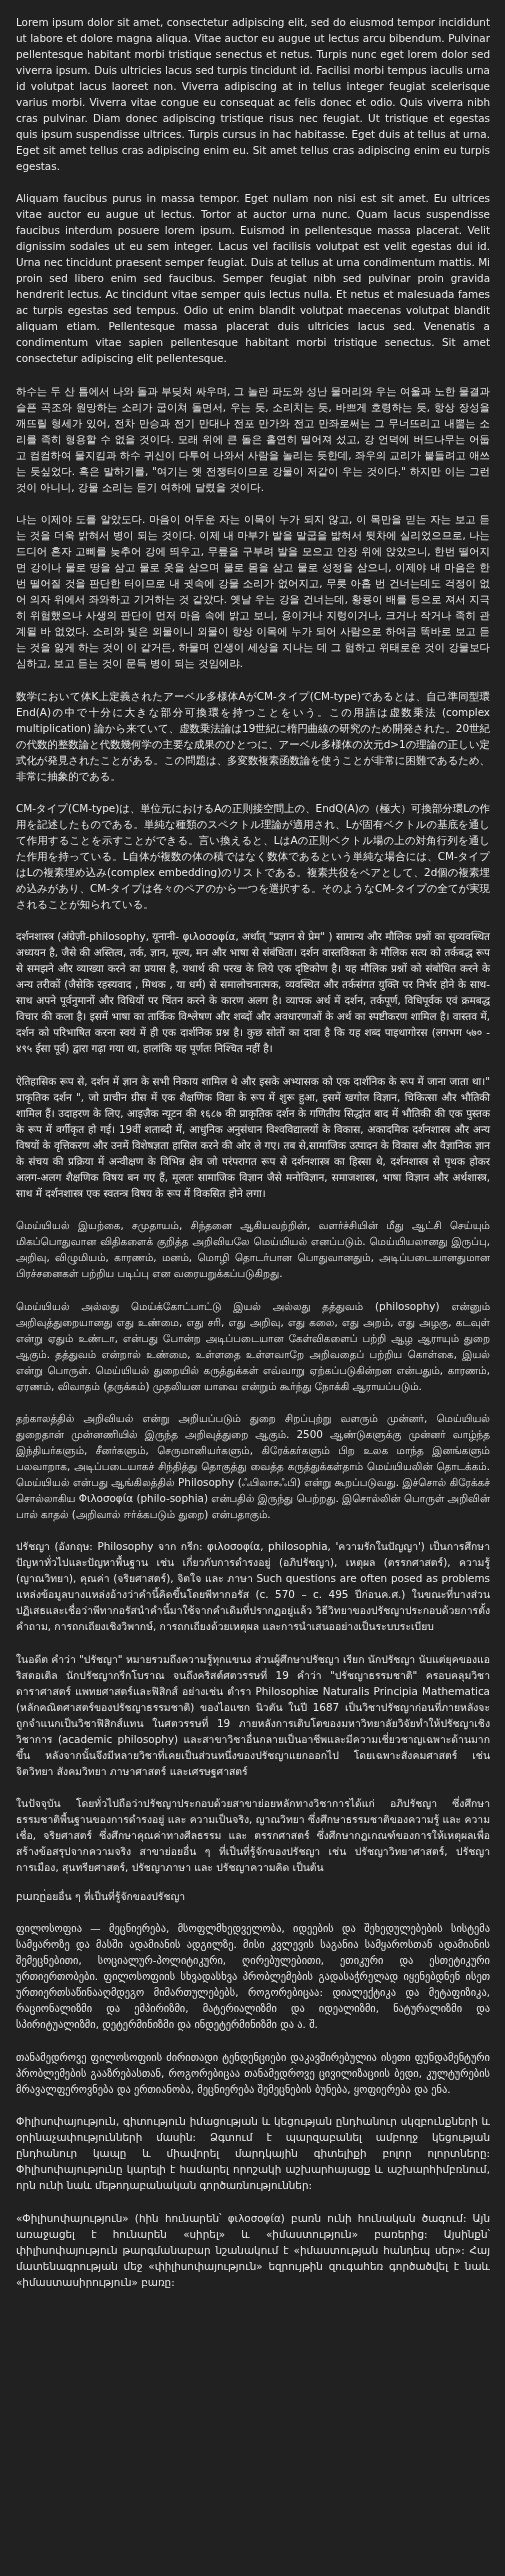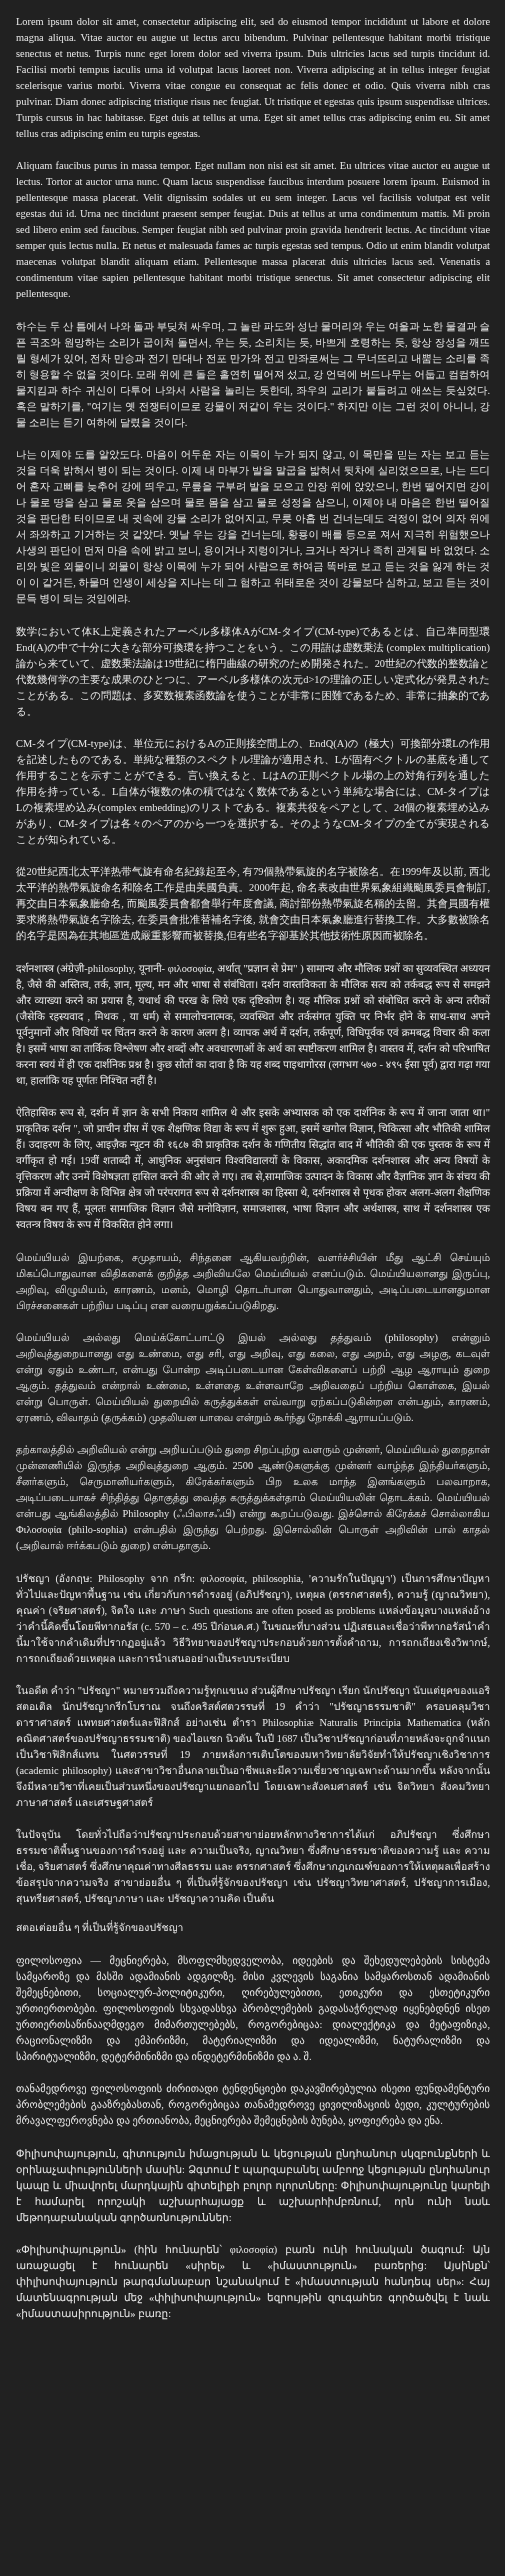--- a/index.html
+++ b/index.html
@@ -14,47 +14,45 @@
     color: #e9e9e9;
     font-family: "DejaVu Sans", "Liberation Sans", sans-serif;
     font-size: 10.4px;
     line-height: 16px;
   }
   .doc {
     box-sizing: border-box;
     width: 505px;
     padding: 14px 15px 25px 16px;
     text-align: justify;
-    font-family: Liberation Serif, serif;
   }
   .doc p {
     margin: 0 0 16.4px 0;
     word-break: break-word;
   }
   .doc p.tight { margin-bottom: 13px; }
   .doc p.cont  { margin-top: 0; }
 </style>
 </head>
 <body>
 
 <div class="doc">
   <p>Lorem ipsum dolor sit amet, consectetur adipiscing elit, sed do eiusmod tempor incididunt ut labore et dolore magna aliqua. Vitae auctor eu augue ut lectus arcu bibendum. Pulvinar pellentesque habitant morbi tristique senectus et netus. Turpis nunc eget lorem dolor sed viverra ipsum. Duis ultricies lacus sed turpis tincidunt id. Facilisi morbi tempus iaculis urna id volutpat lacus laoreet non. Viverra adipiscing at in tellus integer feugiat scelerisque varius morbi. Viverra vitae congue eu consequat ac felis donec et odio. Quis viverra nibh cras pulvinar. Diam donec adipiscing tristique risus nec feugiat. Ut tristique et egestas quis ipsum suspendisse ultrices. Turpis cursus in hac habitasse. Eget duis at tellus at urna. Eget sit amet tellus cras adipiscing enim eu. Sit amet tellus cras adipiscing enim eu turpis egestas.</p>
   <p>Aliquam faucibus purus in massa tempor. Eget nullam non nisi est sit amet. Eu ultrices vitae auctor eu augue ut lectus. Tortor at auctor urna nunc. Quam lacus suspendisse faucibus interdum posuere lorem ipsum. Euismod in pellentesque massa placerat. Velit dignissim sodales ut eu sem integer. Lacus vel facilisis volutpat est velit egestas dui id. Urna nec tincidunt praesent semper feugiat. Duis at tellus at urna condimentum mattis. Mi proin sed libero enim sed faucibus. Semper feugiat nibh sed pulvinar proin gravida hendrerit lectus. Ac tincidunt vitae semper quis lectus nulla. Et netus et malesuada fames ac turpis egestas sed tempus. Odio ut enim blandit volutpat maecenas volutpat blandit aliquam etiam. Pellentesque massa placerat duis ultricies lacus sed. Venenatis a condimentum vitae sapien pellentesque habitant morbi tristique senectus. Sit amet consectetur adipiscing elit pellentesque.</p>
   <p>하수는 두 산 틈에서 나와 돌과 부딪쳐 싸우며, 그 놀란 파도와 성난 물머리와 우는 여울과 노한 물결과 슬픈 곡조와 원망하는 소리가 굽이쳐 돌면서, 우는 듯, 소리치는 듯, 바쁘게 호령하는 듯, 항상 장성을 깨뜨릴 형세가 있어, 전차 만승과 전기 만대나 전포 만가와 전고 만좌로써는 그 무너뜨리고 내뿜는 소리를 족히 형용할 수 없을 것이다. 모래 위에 큰 돌은 홀연히 떨어져 섰고, 강 언덕에 버드나무는 어둡고 컴컴하여 물지킴과 하수 귀신이 다투어 나와서 사람을 놀리는 듯한데, 좌우의 교리가 붙들려고 애쓰는 듯싶었다. 혹은 말하기를, "여기는 옛 전쟁터이므로 강물이 저같이 우는 것이다." 하지만 이는 그런 것이 아니니, 강물 소리는 듣기 여하에 달렸을 것이다.</p>
   <p>나는 이제야 도를 알았도다. 마음이 어두운 자는 이목이 누가 되지 않고, 이 목만을 믿는 자는 보고 듣는 것을 더욱 밝혀서 병이 되는 것이다. 이제 내 마부가 발을 말굽을 밟혀서 뒷차에 실리었으므로, 나는 드디어 혼자 고삐를 늦추어 강에 띄우고, 무릎을 구부려 발을 모으고 안장 위에 앉았으니, 한번 떨어지면 강이나 물로 땅을 삼고 물로 옷을 삼으며 물로 몸을 삼고 물로 성정을 삼으니, 이제야 내 마음은 한번 떨어질 것을 판단한 터이므로 내 귓속에 강물 소리가 없어지고, 무릇 아홉 번 건너는데도 걱정이 없어 의자 위에서 좌와하고 기거하는 것 같았다. 옛날 우는 강을 건너는데, 황룡이 배를 등으로 져서 지극히 위험했으나 사생의 판단이 먼저 마음 속에 밝고 보니, 용이거나 지렁이거나, 크거나 작거나 족히 관계될 바 없었다. 소리와 빛은 외물이니 외물이 항상 이목에 누가 되어 사람으로 하여금 똑바로 보고 듣는 것을 잃게 하는 것이 이 같거든, 하물며 인생이 세상을 지나는 데 그 험하고 위태로운 것이 강물보다 심하고, 보고 듣는 것이 문득 병이 되는 것임에랴.</p>
   <p>数学において体K上定義されたアーベル多様体AがCM-タイプ(CM-type)であるとは、自己準同型環 End(A)の中で十分に大きな部分可換環を持つことをいう。この用語は虚数乗法 (complex multiplication) 論から来ていて、虚数乗法論は19世紀に楕円曲線の研究のため開発された。20世紀の代数的整数論と代数幾何学の主要な成果のひとつに、アーベル多様体の次元d&gt;1の理論の正しい定式化が発見されたことがある。この問題は、多変数複素函数論を使うことが非常に困難であるため、非常に抽象的である。</p>
   <p>CM-タイプ(CM-type)は、単位元におけるAの正則接空間上の、EndQ(A)の（極大）可換部分環Lの作用を記述したものである。単純な種類のスペクトル理論が適用され、Lが固有ベクトルの基底を通して作用することを示すことができる。言い換えると、LはAの正則ベクトル場の上の対角行列を通した作用を持っている。L自体が複数の体の積ではなく数体であるという単純な場合には、CM-タイプはLの複素埋め込み(complex embedding)のリストである。複素共役をペアとして、2d個の複素埋め込みがあり、CM-タイプは各々のペアのから一つを選択する。そのようなCM-タイプの全てが実現されることが知られている。</p>
-  <p>從20世紀西北太平洋热带气旋有命名紀錄起至今, 有79個熱帶氣旋的名字被除名。在1999年及以前, 西北太平洋的熱帶氣旋命名和除名工作是由美國負責。2000年起, 命名表改由世界氣象組織颱風委員會制訂, 再交由日本氣象廳命名, 而颱風委員會都會舉行年度會議, 商討部份熱帶氣旋名稱的去留。其會員國有權要求將熱帶氣旋名字除去, 在委員會批准替補名字後, 就會交由日本氣象廳進行替換工作。大多數被除名的名字是因為在其地區造成嚴重影響而被替換,但有些名字卻基於其他技術性原因而被除名。</p>
   <p>दर्शनशास्त्र (अंग्रेज़ी-philosophy, यूनानी- φιλοσοφία, अर्थात् "प्रज्ञान से प्रेम" ) सामान्य और मौलिक प्रश्नों का सुव्यवस्थित अध्ययन है, जैसे की अस्तित्व, तर्क, ज्ञान, मूल्य, मन और भाषा से संबंधिता। दर्शन वास्तविकता के मौलिक सत्य को तर्कबद्ध रूप से समझने और व्याख्या करने का प्रयास है, यथार्थ की परख के लिये एक दृष्टिकोण है। यह मौलिक प्रश्नों को संबोधित करने के अन्य तरीकों (जैसेकि रहस्यवाद , मिथक , या धर्म) से समालोचनात्मक, व्यवस्थित और तर्कसंगत युक्ति पर निर्भर होने के साथ-साथ अपने पूर्वनुमानों और विधियों पर चिंतन करने के कारण अलग है। व्यापक अर्थ में दर्शन, तर्कपूर्ण, विधिपूर्वक एवं क्रमबद्ध विचार की कला है। इसमें भाषा का तार्किक विश्लेषण और शब्दों और अवधारणाओं के अर्थ का स्पष्टीकरण शामिल है। वास्तव में, दर्शन को परिभाषित करना स्वयं में ही एक दार्शनिक प्रश्न है। कुछ सोतों का दावा है कि यह शब्द पाइथागोरस (लगभग ५७० - ४९५ ईसा पूर्व) द्वारा गढ़ा गया था, हालांकि यह पूर्णतः निश्चित नहीं है।</p>
   <p>ऐतिहासिक रूप से, दर्शन में ज्ञान के सभी निकाय शामिल थे और इसके अभ्यासक को एक दार्शनिक के रूप में जाना जाता था।" प्राकृतिक दर्शन ", जो प्राचीन ग्रीस में एक शैक्षणिक विद्या के रूप में शुरू हुआ, इसमें खगोल विज्ञान, चिकित्सा और भौतिकी शामिल हैं। उदाहरण के लिए, आइज़ैक न्यूटन  की १६८७ की प्राकृतिक दर्शन के गणितीय सिद्धांत बाद में भौतिकी की एक पुस्तक के रूप में वर्गीकृत हो गई। 19वीं शताब्दी में, आधुनिक अनुसंधान विश्वविद्यालयों के विकास, अकादमिक दर्शनशास्त्र और अन्य विषयों के वृत्तिकरण और उनमें विशेषज्ञता हासिल करने की ओर ले गए। तब से,सामाजिक उत्पादन के विकास और वैज्ञानिक ज्ञान के संचय की प्रक्रिया में अन्वीक्षण के विभिन्न क्षेत्र जो परंपरागत रूप से दर्शनशास्त्र का हिस्सा थे, दर्शनशास्त्र से पृथक होकर अलग-अलग शैक्षणिक विषय बन गए हैं, मूलतः सामाजिक विज्ञान जैसे  मनोविज्ञान, समाजशास्त्र, भाषा विज्ञान और अर्थशास्त्र, साथ में दर्शनशास्त्र एक स्वतन्त्र विषय के रूप में विकसित होने लगा।</p>
   <p>மெய்யியல் இயற்கை, சமுதாயம், சிந்தனை ஆகியவற்றின், வளர்ச்சியின் மீது ஆட்சி செய்யும் மிகப்பொதுவான விதிகளைக் குறித்த அறிவியலே மெய்யியல் எனப்படும். மெய்யியலானது இருப்பு, அறிவு, விழுமியம், காரணம், மனம், மொழி தொடர்பான பொதுவானதும், அடிப்படையானதுமான பிரச்சனைகள் பற்றிய படிப்பு என வரையறுக்கப்படுகிறது.</p>
   <p>மெய்யியல் அல்லது மெய்க்கோட்பாட்டு இயல் அல்லது தத்துவம் (philosophy) என்னும் அறிவுத்துறையானது எது உண்மை, எது சரி, எது அறிவு, எது கலை, எது அறம், எது அழகு, கடவுள் என்று ஏதும் உண்டா, என்பது போன்ற அடிப்படையான கேள்விகளைப் பற்றி ஆழ ஆராயும் துறை ஆகும். தத்துவம் என்றால் உண்மை, உள்ளதை உள்ளவாறே அறிவதைப் பற்றிய கொள்கை, இயல் என்று பொருள். மெய்யியல் துறையில் கருத்துக்கள் எவ்வாறு ஏற்கப்படுகின்றன என்பதும், காரணம், ஏரணம், விவாதம் (தருக்கம்) முதலியன யாவை என்றும் கூர்ந்து நோக்கி ஆராயப்படும்.</p>
   <p>தற்காலத்தில் அறிவியல் என்று அறியப்படும் துறை சிறப்புற்று வளரும் முன்னர், மெய்யியல் துறைதான் முன்னணியில் இருந்த அறிவுத்துறை ஆகும். 2500 ஆண்டுகளுக்கு முன்னர் வாழ்ந்த இந்தியர்களும், சீனர்களும், செருமானியர்களும், கிரேக்கர்களும் பிற உலக மாந்த இனங்களும் பலவாறாக, அடிப்படையாகச் சிந்தித்து தொகுத்து வைத்த கருத்துக்கள்தாம் மெய்யியலின் தொடக்கம். மெய்யியல் என்பது ஆங்கிலத்தில் Philosophy (ஃபிலாசஃபி) என்று கூறப்படுவது. இச்சொல் கிரேக்கச் சொல்லாகிய Φιλοσοφία (philo-sophia) என்பதில் இருந்து பெற்றது. இசொல்லின் பொருள் அறிவின் பால் காதல் (அறிவால் ஈர்க்கபடும் துறை) என்பதாகும்.</p>
   <p>ปรัชญา (อังกฤษ: Philosophy จาก กรีก: φιλοσοφία, philosophia, 'ความรักในปัญญา') เป็นการศึกษาปัญหาทั่วไปและปัญหาพื้นฐาน เช่น เกี่ยวกับการดำรงอยู่ (อภิปรัชญา), เหตุผล (ตรรกศาสตร์), ความรู้ (ญาณวิทยา), คุณค่า (จริยศาสตร์), จิตใจ และ ภาษา Such questions are often posed as problems แหล่งข้อมูลบางแหล่งอ้างว่าคำนี้คิดขึ้นโดยพีทากอรัส (c. 570 – c. 495 ปีก่อนค.ศ.) ในขณะที่บางส่วน ปฏิเสธและเชื่อว่าพีทากอรัสนำคำนี้มาใช้จากคำเดิมที่ปรากฏอยู่แล้ว วิธีวิทยาของปรัชญาประกอบด้วยการตั้งคำถาม, การถกเถียงเชิงวิพากษ์, การถกเถียงด้วยเหตุผล และการนำเสนออย่างเป็นระบบระเบียบ</p>
   <p>ในอดีต คำว่า "ปรัชญา" หมายรวมถึงความรู้ทุกแขนง ส่วนผู้ศึกษาปรัชญา เรียก นักปรัชญา นับแต่ยุคของแอริสตอเติล นักปรัชญากรีกโบราณ จนถึงคริสต์ศตวรรษที่ 19 คำว่า "ปรัชญาธรรมชาติ" ครอบคลุมวิชาดาราศาสตร์ แพทยศาสตร์และฟิสิกส์ อย่างเช่น ตำรา Philosophiæ Naturalis Principia Mathematica (หลักคณิตศาสตร์ของปรัชญาธรรมชาติ) ของไอแซก นิวตัน ในปี 1687 เป็นวิชาปรัชญาก่อนที่ภายหลังจะถูกจำแนกเป็นวิชาฟิสิกส์แทน ในศตวรรษที่ 19 ภายหลังการเติบโตของมหาวิทยาลัยวิจัยทำให้ปรัชญาเชิงวิชาการ (academic philosophy) และสาขาวิชาอื่นกลายเป็นอาชีพและมีความเชี่ยวชาญเฉพาะด้านมากขึ้น หลังจากนั้นจึงมีหลายวิชาที่เคยเป็นส่วนหนึ่งของปรัชญาแยกออกไป โดยเฉพาะสังคมศาสตร์ เช่น จิตวิทยา สังคมวิทยา ภาษาศาสตร์ และเศรษฐศาสตร์</p>
   <p class="tight">ในปัจจุบัน โดยทั่วไปถือว่าปรัชญาประกอบด้วยสาขาย่อยหลักทางวิชาการได้แก่ อภิปรัชญา ซึ่งศึกษาธรรมชาติพื้นฐานของการดำรงอยู่ และ ความเป็นจริง, ญาณวิทยา ซึ่งศึกษาธรรมชาติของความรู้ และ ความเชื่อ, จริยศาสตร์ ซึ่งศึกษาคุณค่าทางศีลธรรม และ ตรรกศาสตร์ ซึ่งศึกษากฎเกณฑ์ของการให้เหตุผลเพื่อสร้างข้อสรุปจากความจริง สาขาย่อยอื่น ๆ ที่เป็นที่รู้จักของปรัชญา เช่น ปรัชญาวิทยาศาสตร์, ปรัชญาการเมือง, สุนทรียศาสตร์, ปรัชญาภาษา และ ปรัชญาความคิด เป็นต้น</p>
-  <p class="cont">สตอเต่อยอื่น ๆ ที่เป็นที่รู้จักของปรัชญา</p>
+  <p class="cont">բառը่อยอื่น ๆ ที่เป็นที่รู้จักของปรัชญา</p>
   <p>ფილოსოფია — მეცნიერება, მსოფლმხედველობა, იდეების და შეხედულებების სისტემა სამყაროზე და მასში ადამიანის ადგილზე. მისი კვლევის საგანია სამყაროსთან ადამიანის შემეცნებითი, სოციალურ-პოლიტიკური, ღირებულებითი, ეთიკური და ესთეტიკური ურთიერთობები. ფილოსოფიის სხვადასხვა პრობლემების გადასაჭრელად იყენებდნენ ისეთ ურთიერთსაწინააღმდეგო მიმართულებებს, როგორებიცაა: დიალექტიკა და მეტაფიზიკა, რაციონალიზმი და ემპირიზმი, მატერიალიზმი და იდეალიზმი, ნატურალიზმი და სპირიტუალიზმი, დეტერმინიზმი და ინდეტერმინიზმი და ა. შ.</p>
   <p>თანამედროვე ფილოსოფიის ძირითადი ტენდენციები დაკავშირებულია ისეთი ფუნდამენტური პრობლემების გააზრებასთან, როგორებიცაა თანამედროვე ცივილიზაციის ბედი, კულტურების მრავალფეროვნება და ერთიანობა, მეცნიერება შემეცნების ბუნება, ყოფიერება და ენა.</p>
   <p>Փիլիսոփայություն, գիտություն իմացության և կեցության ընդհանուր սկզբունքների և օրինաչափությունների մասին: Ձգտում է պարզաբանել ամբողջ կեցության ընդհանուր կապը և միավորել մարդկային գիտելիքի բոլոր ոլորտները: Փիլիսոփայությունը կարելի է համարել որոշակի աշխարհայացք և աշխարհիմբռնում, որն ունի նաև մեթոդաբանական գործառնություններ:</p>
   <p>«Փիլիսոփայություն» (հին հունարեն՝ φιλοσοφία) բառն ունի հունական ծագում: Այն առաջացել է հունարեն «սիրել» և «իմաստություն» բառերից: Այսինքն՝ փիլիսոփայություն թարգմանաբար նշանակում է «իմաստության հանդեպ սեր»: Հայ մատենագրության մեջ «փիլիսոփայություն» եզրույթին զուգահեռ գործածվել է նաև «իմաստասիրություն» բառը:</p>
 </div>
 
 
 </body></html>

